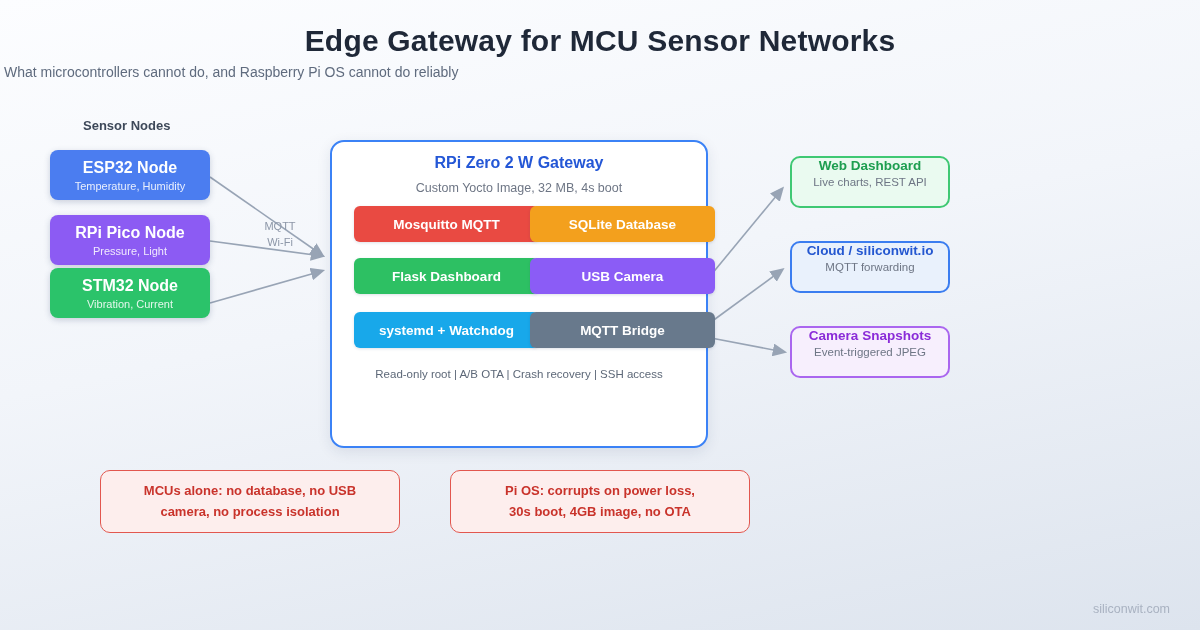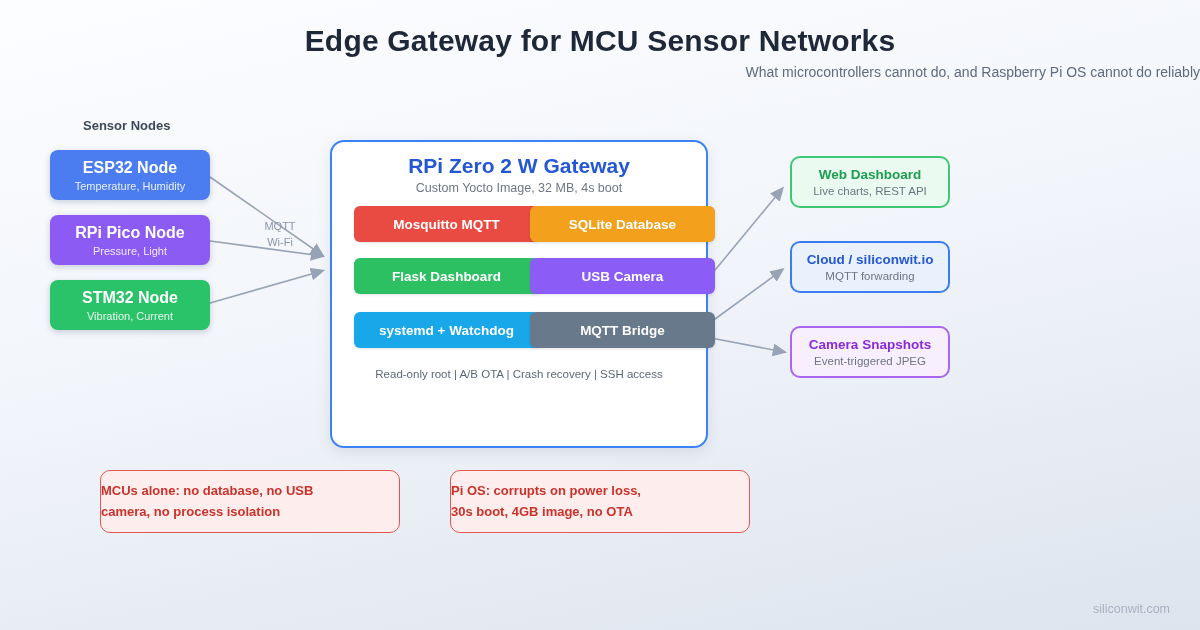--- a/index.html
+++ b/index.html
@@ -4,46 +4,46 @@
 <style>
   html,body{margin:0;padding:0;}
   .canvas{
     position:relative;width:1200px;height:630px;overflow:hidden;
     background:linear-gradient(168deg,#fcfdff 0%,#f2f5fa 45%,#dde4ee 100%);
     font-family:"Liberation Sans",sans-serif;
   }
   .abs{position:absolute;}
   
   .page-title{left:0;right:0;top:24px;text-align:center;font-size:30px;font-weight:700;color:#1f2838;letter-spacing:.2px;}
-  .page-subtitle{left:4px;right:0;top:64px;text-align:right;font-size:14px;color:#5f6b7e;}
+  .page-subtitle{left:4px;right:0;top:64px;text-align:left;font-size:14px;color:#5f6b7e;}
   .sensor-label{left:83px;top:118px;font-size:13px;font-weight:700;color:#3d4859;}
   
   .node{left:50px;width:160px;height:50px;border-radius:8px;color:#fff;
         display:flex;flex-direction:column;align-items:center;justify-content:center;gap:3px;
         box-shadow:0 2px 6px rgba(40,60,100,.22);}
   .node-title{font-size:16px;font-weight:700;}
   .node-desc{font-size:11px;color:rgba(255,255,255,.87);}
   
   .gateway{left:330px;top:140px;width:378px;height:308px;box-sizing:border-box;
            background:#fff;border:2.5px solid #3b82f6;border-radius:14px;
            box-shadow:0 4px 14px rgba(30,50,90,.10);}
-  .gw-title{left:0;right:0;top:12px;text-align:center;font-size:21px;font-weight:700;color:#2457d6;}
+  .gw-title{left:0;right:0;top:12px;text-align:center;font-size:16px;font-weight:700;color:#2457d6;}
   .gw-subtitle{left:0;right:0;top:39px;text-align:center;font-size:12.5px;color:#6e7685;}
   .chip{width:185px;height:36px;border-radius:6px;color:#fff;font-size:13.5px;font-weight:700;
         display:flex;align-items:center;justify-content:center;
         box-shadow:0 1px 3px rgba(40,60,100,.15);}
   .gw-footer{left:0;right:0;top:226px;text-align:center;font-size:11.5px;color:#5d6878;}
   
   .out{left:790px;width:160px;height:52px;box-sizing:border-box;border-radius:10px;border:2px solid;
-       display:flex;flex-direction:column;align-items:center;justify-content:center;gap:3px;}
+       display:flex;flex-direction:column;align-items:center;gap:3px;}
   .out-title{font-size:13.5px;font-weight:700;}
   .out-desc{font-size:11.5px;color:#6e7685;}
   
   .note{top:470px;width:300px;height:63px;box-sizing:border-box;border-radius:10px;border:1.5px solid;
-        display:flex;flex-direction:column;align-items:flex-start;justify-content:center;
+        display:flex;flex-direction:column;align-items:center;justify-content:center;
         font-size:13px;font-weight:700;line-height:1.55;text-align:center;}
   
   .link-label{font-size:11px;color:#8d97a8;text-align:center;line-height:1.45;}
   .watermark{right:30px;bottom:14px;font-size:12.5px;color:#a9b2c1;}
   svg.wires{position:absolute;left:0;top:0;pointer-events:none;}
 </style>
 </head>
 <body>
 
 <div class="canvas">
@@ -70,21 +70,21 @@
   <div class="abs sensor-label">Sensor Nodes</div>
 
   <div class="abs node" style="top: 150px; background-color: rgb(75, 125, 240);">
     <div class="node-title">ESP32 Node</div>
     <div class="node-desc">Temperature, Humidity</div>
   </div>
   <div class="abs node" style="top: 215px; background-color: rgb(140, 91, 243);">
     <div class="node-title">RPi Pico Node</div>
     <div class="node-desc">Pressure, Light</div>
   </div>
-  <div class="abs node" style="top: 280px; background-color: rgb(43, 195, 106); text-align: right;">
+  <div class="abs node" style="top: 268px; background-color: rgb(43, 195, 106); text-align: right;">
     <div class="node-title">STM32 Node</div>
     <div class="node-desc">Vibration, Current</div>
   </div>
 
   <div class="abs link-label" style="left:252px;top:219px;width:56px">
     <div>MQTT</div>
     <div>Wi-Fi</div>
   </div>
 
   <div class="abs gateway" style="border-color: rgb(59, 130, 246);">

